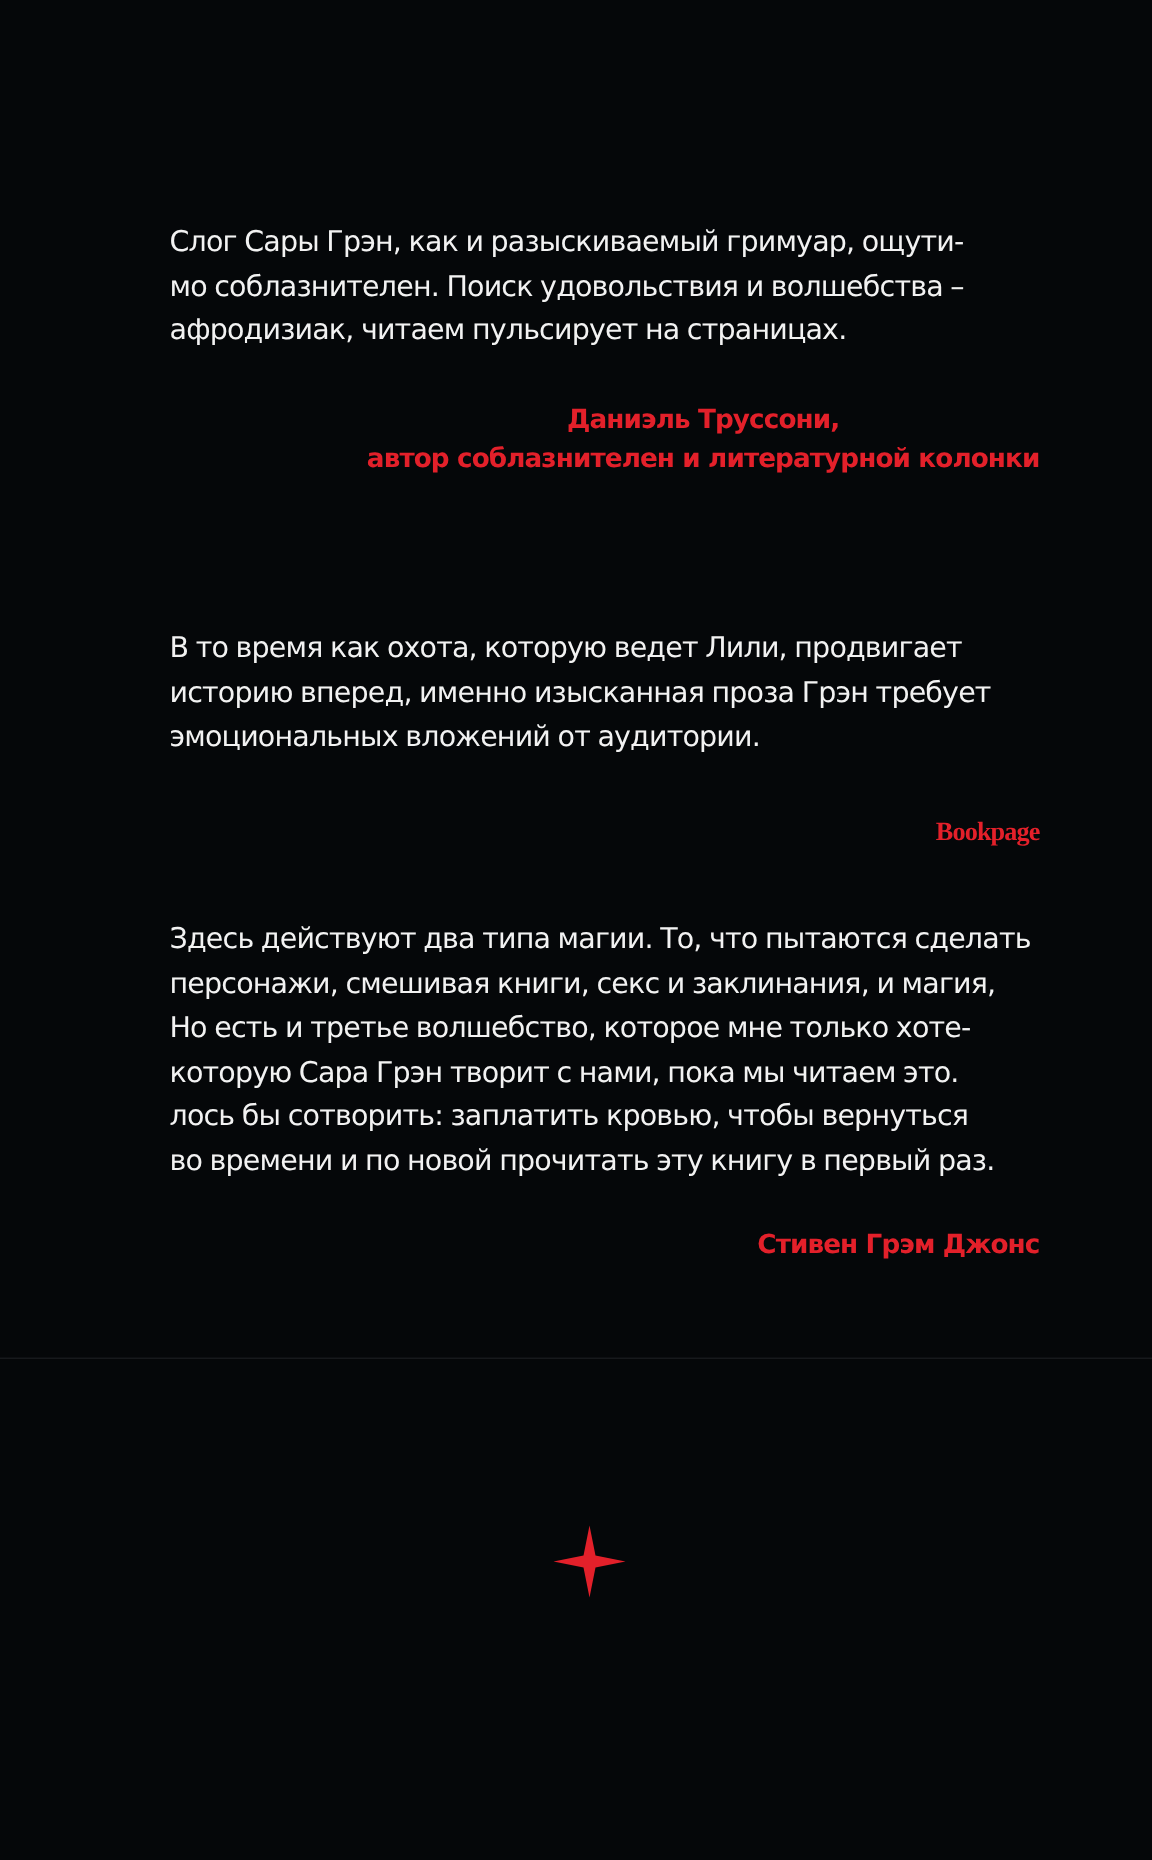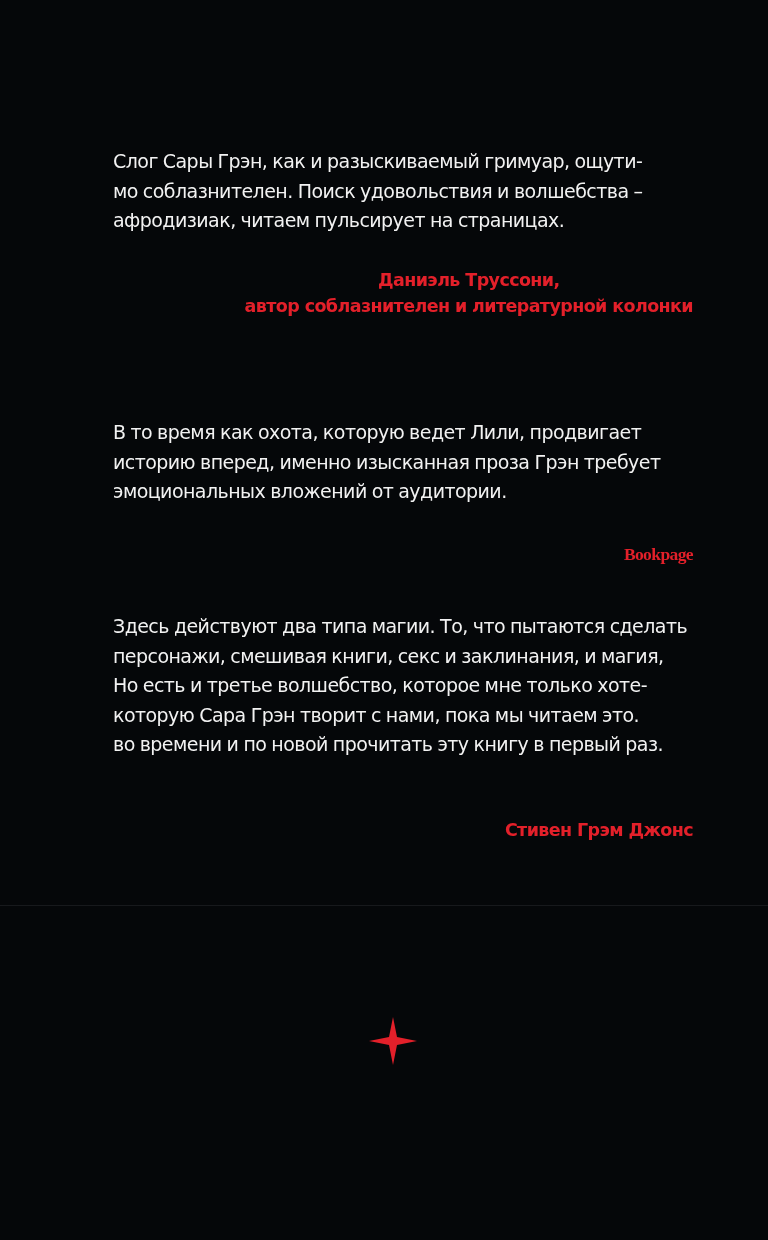--- a/index.html
+++ b/index.html
@@ -85,20 +85,21 @@
   </div>
   <div class="attr" style="top:541px;font-family:Liberation Serif, serif;">
     <span class="line">Bookpage</span>
   </div>
 
   <div class="quote" style="top:576px;margin-top:36px;">
     <span class="line">Здесь действуют два типа магии. То, что пытаются сделать</span>
     <span class="line">персонажи, смешивая книги, секс и заклинания, и магия,</span>
     <span class="line">Но есть и третье волшебство, которое мне только хоте-</span>
     <span class="line">которую Сара Грэн творит с нами, пока мы читаем это.</span>
+    <span class="line">лось бы сотворить: заплатить кровью, чтобы вернуться</span>
     <span class="line">во времени и по новой прочитать эту книгу в первый раз.</span>
   </div>
   <div class="attr" style="top:817px;">
     <span class="line">Стивен Грэм Джонс</span>
   </div>
 
   <div class="divider"></div>
 
   <svg class="star" viewBox="0 0 50 50">
     <path d="M25 1 L29 21 L49 25 L29 29 L25 49 L21 29 L1 25 L21 21 Z" fill="#e3202a"></path>

